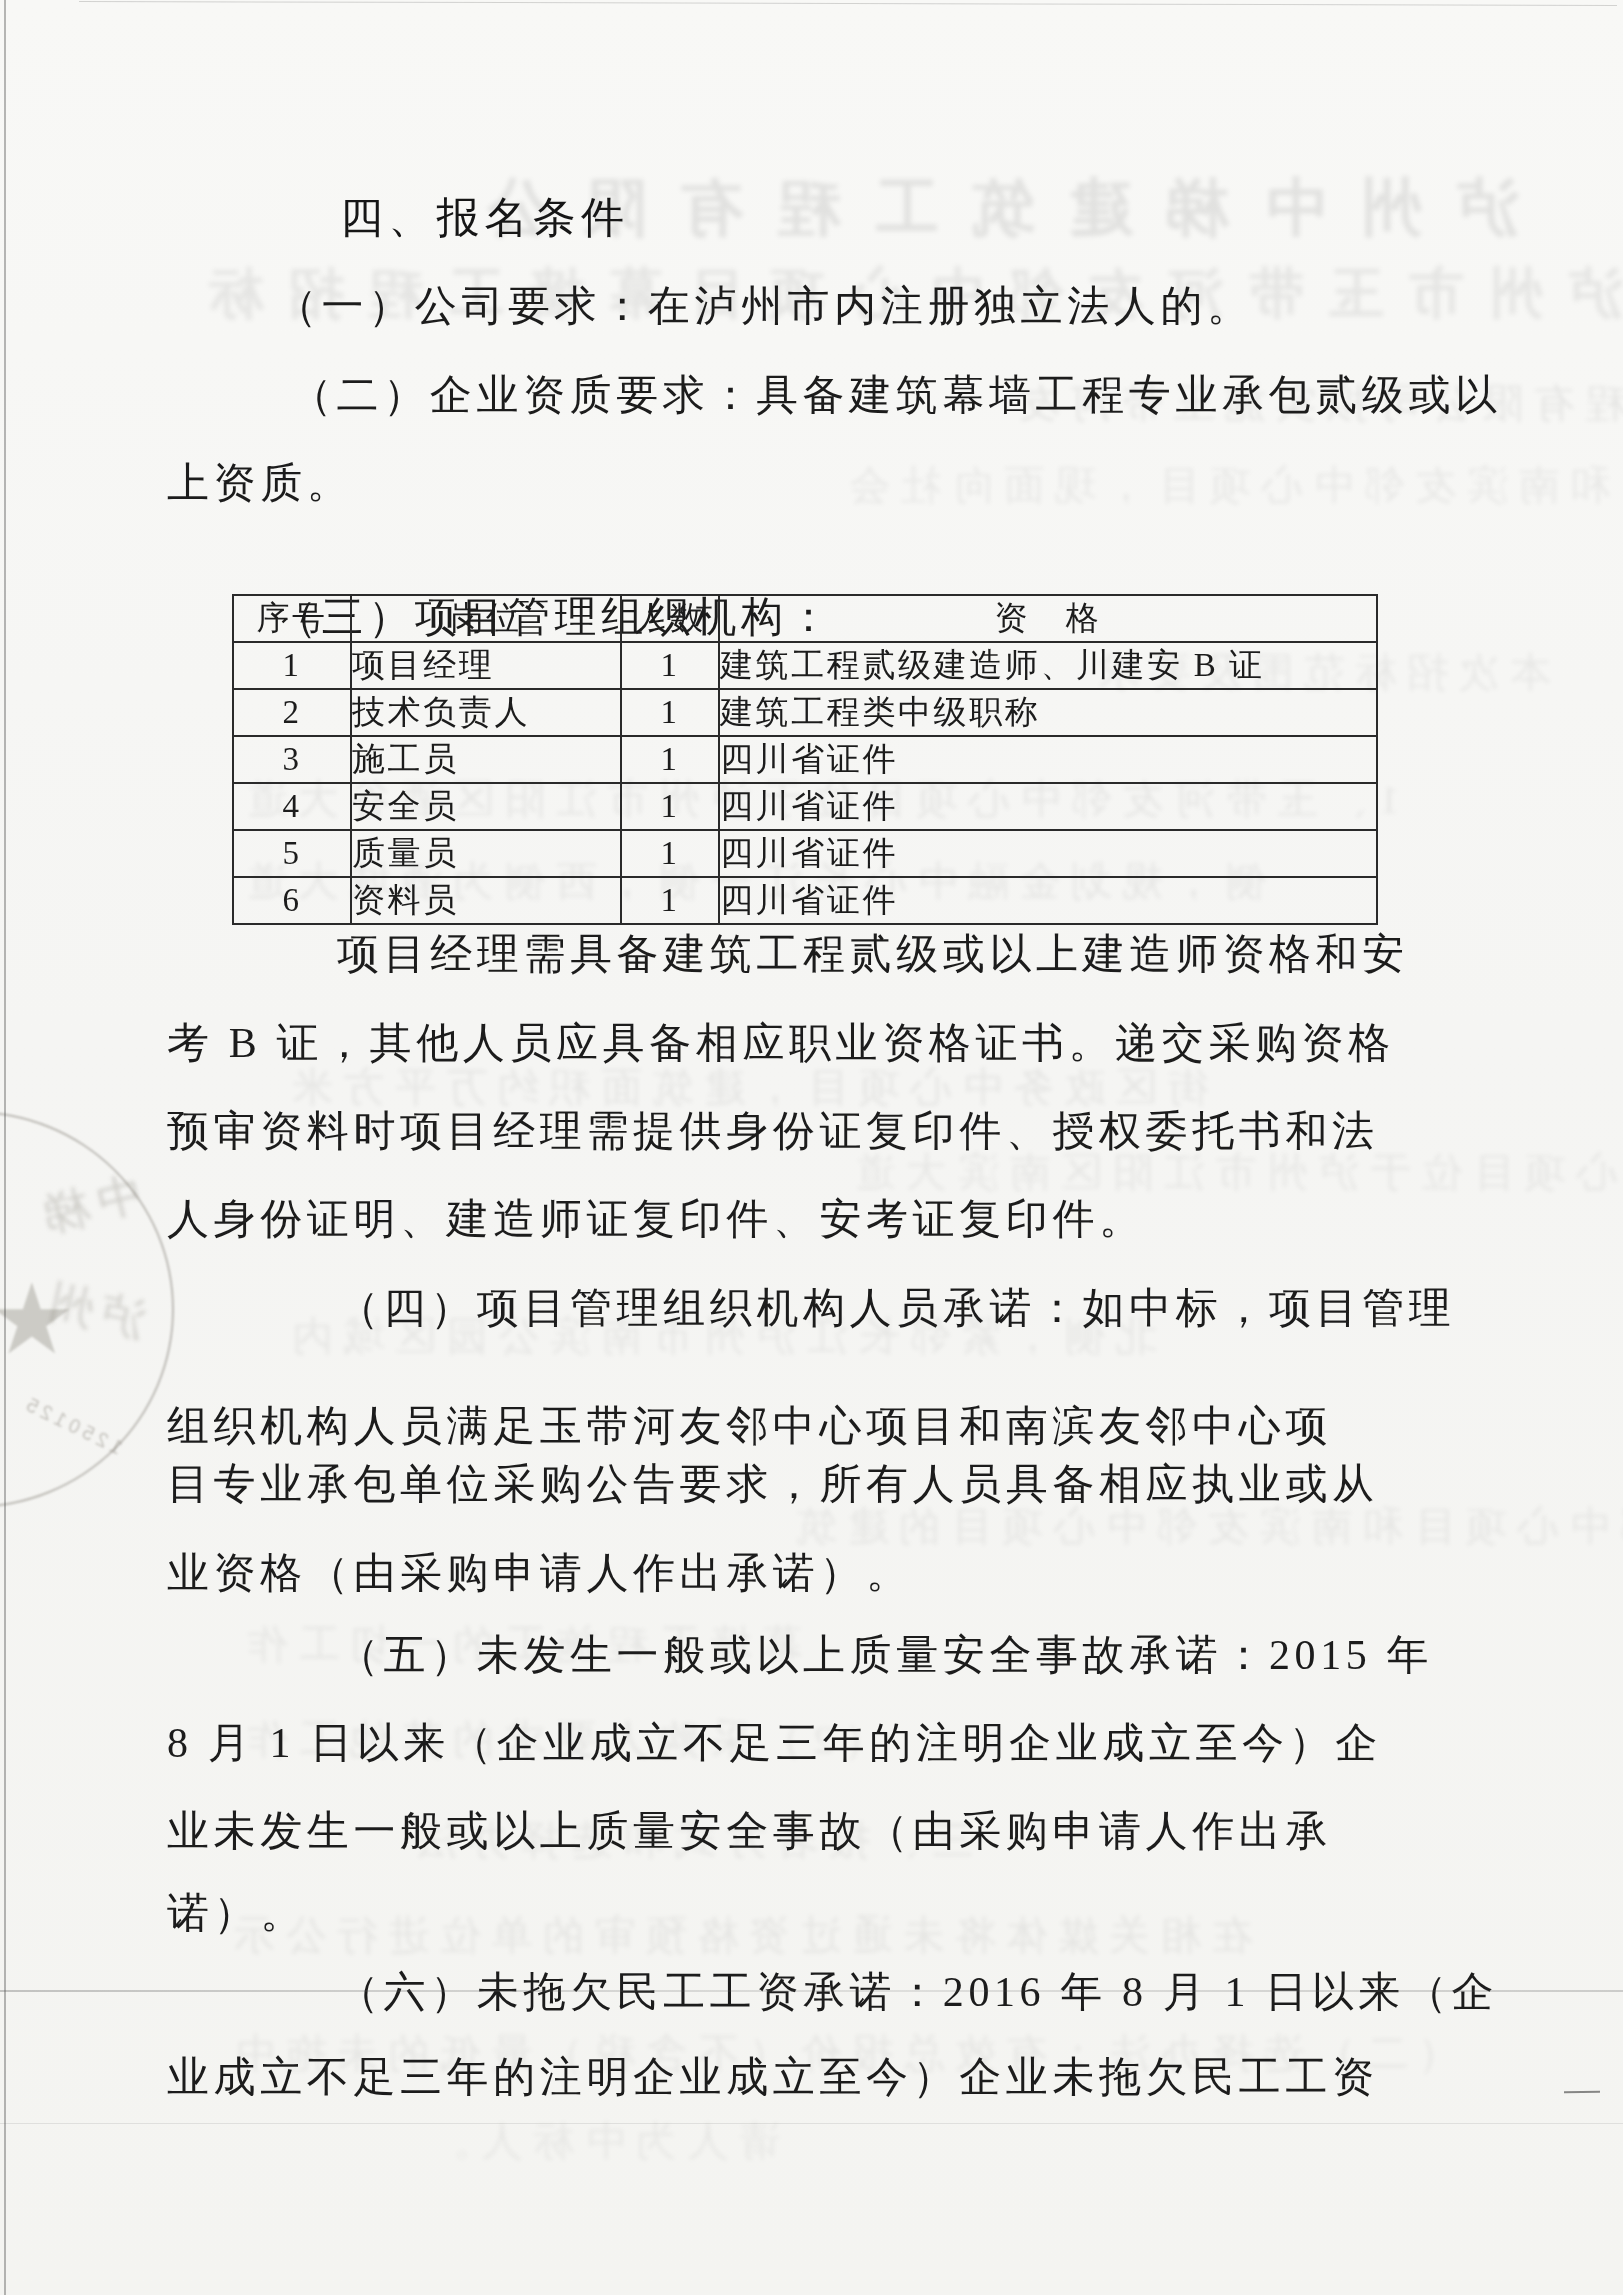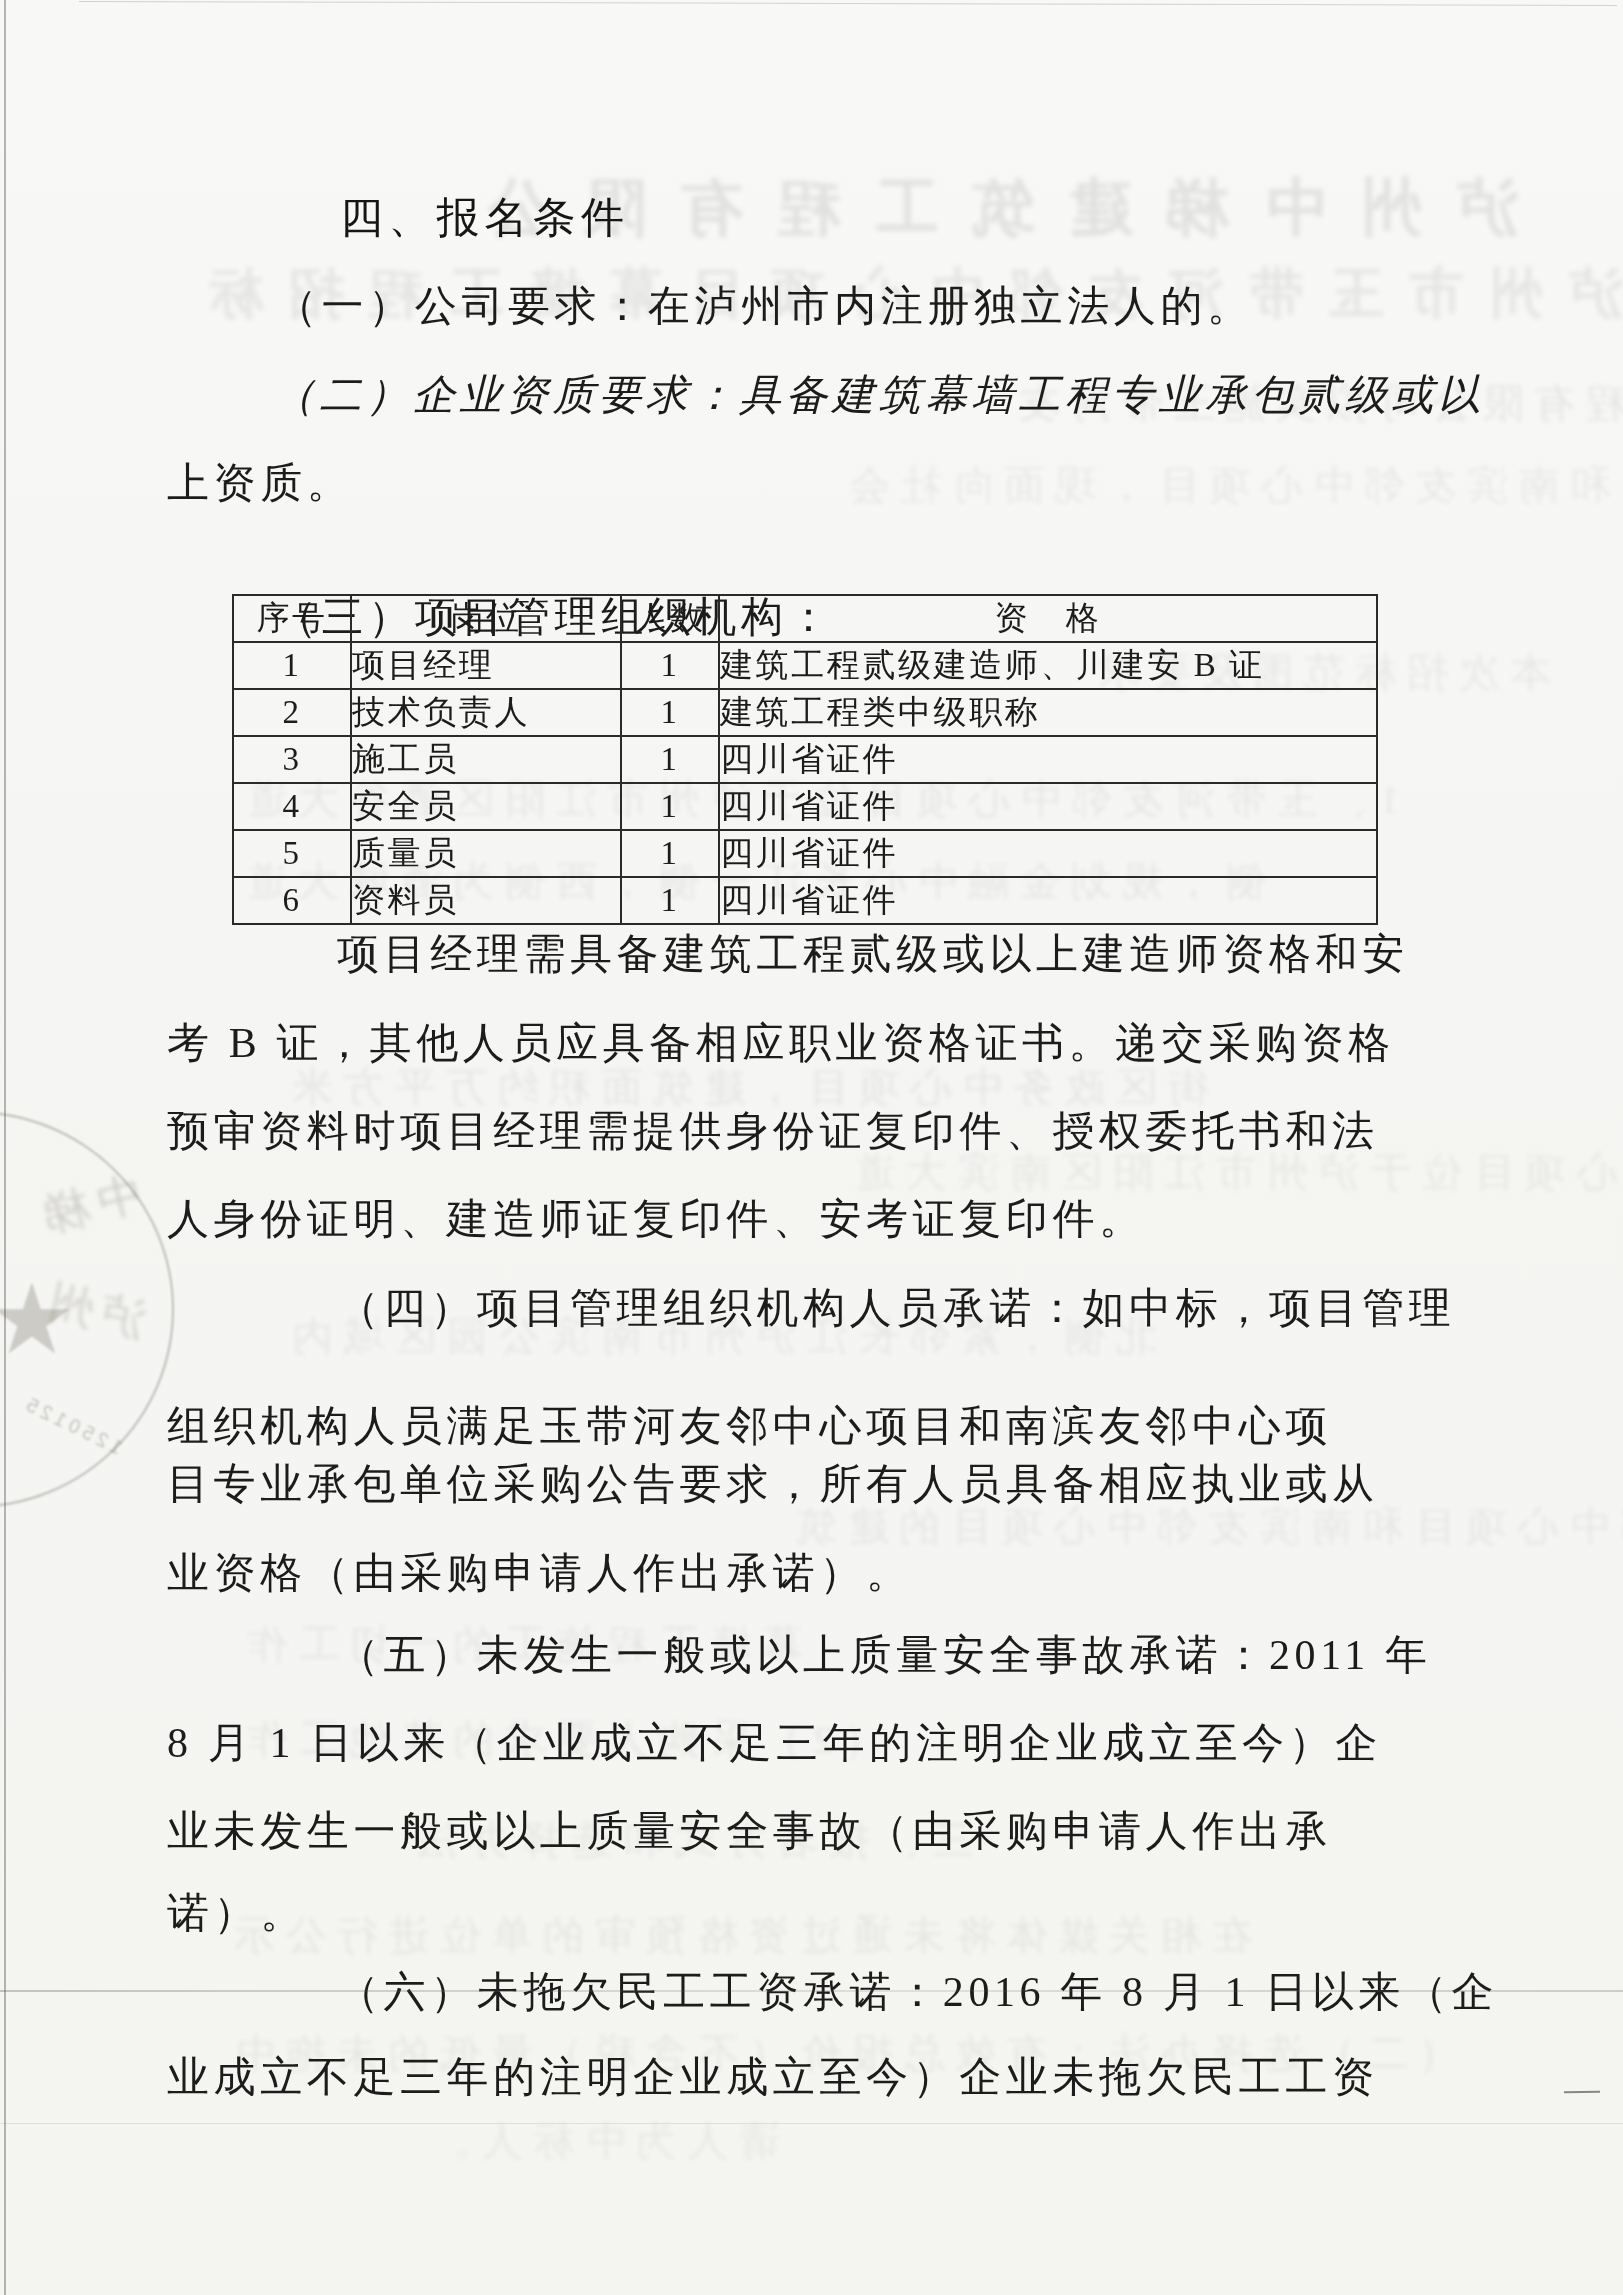--- a/index.html
+++ b/index.html
@@ -141,21 +141,21 @@
 
   <div class="stamp-circle"></div>
   <div class="stamp-star">★</div>
   <div class="stamp-char-a">中梯</div>
   <div class="stamp-char-b">泸州</div>
   <div class="stamp-serial">1250125</div>
 
   <div class="heading" style="left:340px;top:189px;">四、报名条件</div>
 
   <div class="line" style="left:275px;top:278px;">（一）公司要求：在泸州市内注册独立法人的。</div>
-  <div class="line" style="left:273px;top:367px;font-style:italic;">（二）企业资质要求：具备建筑幕墙工程专业承包贰级或以</div>
+  <div class="line" style="left:290px;top:367px;">（二）企业资质要求：具备建筑幕墙工程专业承包贰级或以</div>
   <div class="line" style="left:167px;top:455px;">上资质。</div>
   <div class="line" style="left:275px;top:559px;margin-top:30px;">（三）项目管理组织机构：</div>
 
   <table class="qual-table">
     <colgroup>
       <col style="width:118px">
         <col style="width:270px">
         <col style="width:98px">
         <col style="width:658px">
     </colgroup>
@@ -208,21 +208,21 @@
   <div class="line" style="left:337px;top:926px;font-family:Liberation Mono, monospace;">项目经理需具备建筑工程贰级或以上建造师资格和安</div>
   <div class="line" style="left:167px;top:1015px;font-family:Liberation Serif, serif;">考 B 证，其他人员应具备相应职业资格证书。递交采购资格</div>
   <div class="line" style="left:167px;top:1103px;">预审资料时项目经理需提供身份证复印件、授权委托书和法</div>
   <div class="line" style="left:167px;top:1191px;">人身份证明、建造师证复印件、安考证复印件。</div>
 
   <div class="line" style="left:337px;top:1280px;">（四）项目管理组织机构人员承诺：如中标，项目管理</div>
   <div class="line" style="left:167px;top:1368px;margin-top:30px;">组织机构人员满足玉带河友邻中心项目和南滨友邻中心项</div>
   <div class="line" style="left:167px;top:1456px;">目专业承包单位采购公告要求，所有人员具备相应执业或从</div>
   <div class="line" style="left:167px;top:1545px;">业资格（由采购申请人作出承诺）。</div>
 
-  <div class="line" style="left:337px;top:1627px;">（五）未发生一般或以上质量安全事故承诺：2011 年</div>
+  <div class="line" style="left:337px;top:1627px;">（五）未发生一般或以上质量安全事故承诺：2015 年</div>
   <div class="line" style="left:167px;top:1715px;">8 月 1 日以来（企业成立不足三年的注明企业成立至今）企</div>
   <div class="line" style="left:167px;top:1803px;">业未发生一般或以上质量安全事故（由采购申请人作出承</div>
   <div class="line" style="left:167px;top:1885px;">诺）。</div>
 
   <div class="line" style="left:337px;top:1964px;">（六）未拖欠民工工资承诺：2016 年 8 月 1 日以来（企</div>
   <div class="line" style="left:167px;top:2049px;">业成立不足三年的注明企业成立至今）企业未拖欠民工工资</div>
 
   <div class="edge-left"></div>
   <div class="edge-top"></div>
   <div class="fold-1"></div>

